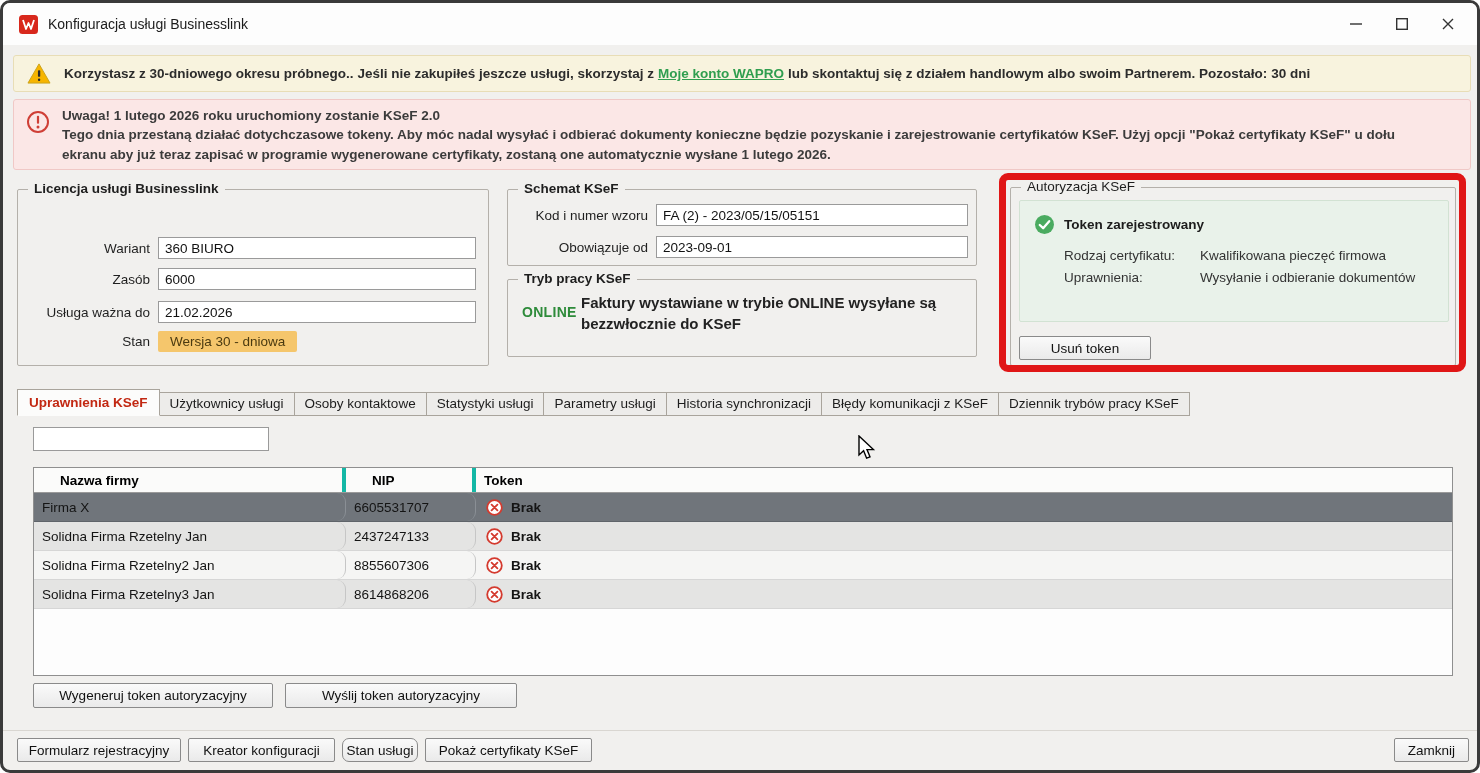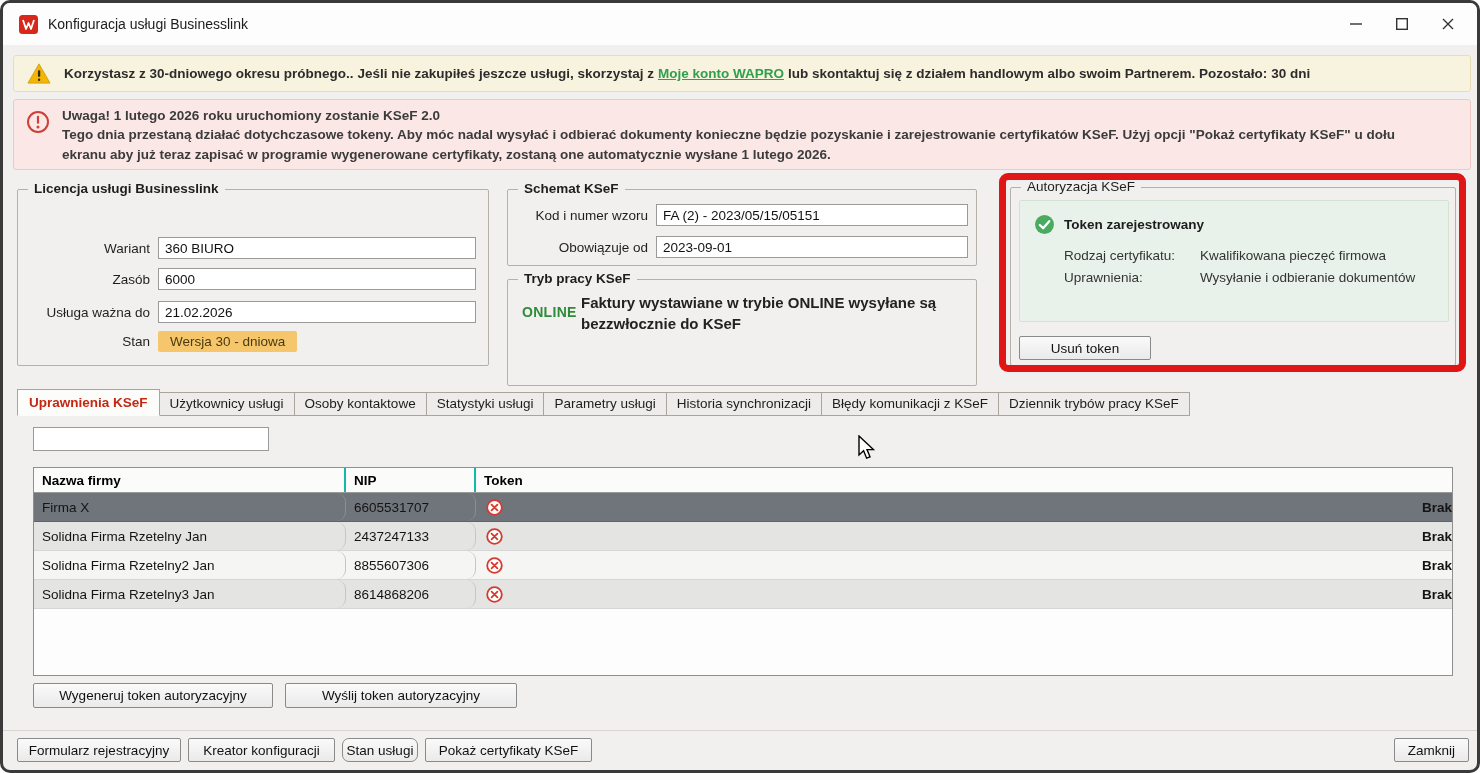--- a/index.html
+++ b/index.html
@@ -52,29 +52,29 @@
   .tabstrip { position:absolute; left:14px; top:386px; display:flex; align-items:flex-end; }
   .tab { padding:3px 10px 4px; font-size:13.5px; color:#1d1d1d; background:#edecea; border:1px solid #a9a49c; margin-right:-1px; white-space:nowrap; cursor:default; }
   .tab.active { background:#fcfcfb; color:#c22812; font-weight:700; padding:5px 11px 5px; border-bottom-color:#fcfcfb; position:relative; z-index:2; }
 
   
   .filter-input { position:absolute; left:30px; top:424px; width:236px; height:24px; border:1px solid #9a9a9a; background:#fff; font-family:inherit; font-size:13.5px; padding:0 6px; }
   .grid { position:absolute; left:30px; top:464px; width:1420px; height:209px; background:#fdfdfd; border:1px solid #8f8f8f; }
   .grid-header, .grid-row { display:grid; grid-template-columns:312px 130px 1fr; align-items:center; }
   .grid-header { height:25px; background:#fbfbfa; border-bottom:1px solid #9a9a9a; font-weight:700; font-size:13.5px; }
   .grid-header > div { padding-left:8px; height:100%; display:flex; align-items:center; }
-  .grid-header > div:nth-child(-n+2) { border-right:2px solid #14b8a6; }
+  .grid-header > div:nth-child(-n+2) { border-right:4px solid #14b8a6;margin-left:18px; }
   .grid-row { height:29px; font-size:13.5px; color:#141414; border-bottom:1px solid #d6d6d6; }
   .grid-row > div { padding-left:8px; height:100%; display:flex; align-items:center; }
   .grid-row > div:nth-child(-n+2) { border-right:1px solid #c6c6c6;border-radius:9px; }
   .grid-row.sel { background:#70757b; border-bottom-color:#5f646a; }
   .grid-row.sel > div:nth-child(-n+2) { border-right-color:#8a8f95; }
   .grid-row.alt { background:#e4e4e3; }
   .grid-row.lite { background:#f5f5f4; }
-  .token-cell { gap:8px; padding-left:10px !important; font-weight:700;justify-content:space-between; }
+  .token-cell { gap:8px; padding-left:10px !important; font-weight:700; }
 
   
   .footer-line { position:absolute; left:0; top:727px; width:100%; border-top:1px solid #d9d6d1; }
   .cursor { position:absolute; left:855px; top:432px; z-index:9; }
 </style>
 </head>
 <body>
 
 <div class="window">
 
@@ -151,21 +151,21 @@
     <div class="g-row" style="top:14px;">
       <label class="flabel">Kod i numer wzoru</label>
       <input class="finput" readonly="" value="FA (2) - 2023/05/15/05151" style="">
     </div>
     <div class="g-row" style="top:46px;">
       <label class="flabel">Obowiązuje od</label>
       <input class="finput" readonly="" value="2023-09-01" style="">
     </div>
   </div>
 
-  <div class="group" style="left:504px; top:276px; width:470px; height:107px;">
+  <div class="group" style="left:504px; top:276px; width:470px; height:78px;">
     <span class="group-title">Tryb pracy KSeF</span>
     <span class="online-word">ONLINE</span>
     <div class="online-desc">Faktury wystawiane w trybie ONLINE wysyłane są bezzwłocznie do KSeF</div>
   </div>
 
   <div class="group" style="left:1007px; top:184px; width:446px; height:179px; background:#f1f0ee;">
     <span class="group-title normal">Autoryzacja KSeF</span>
     <div class="auth-panel">
       <svg class="auth-check" width="21" height="21" viewBox="0 0 20 20">
           <circle cx="10" cy="10" r="9" fill="#4aab60"></circle>

